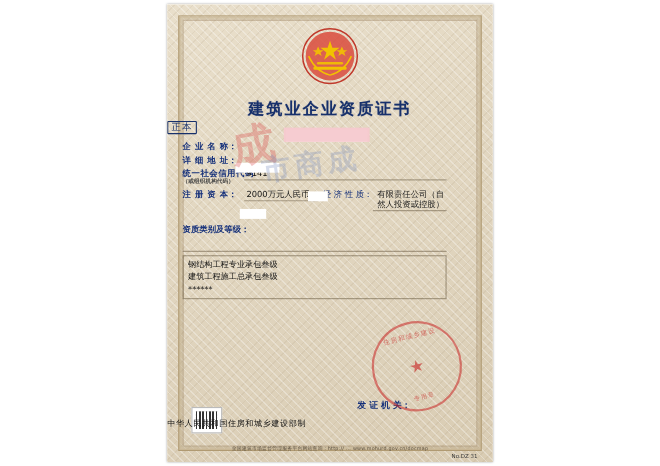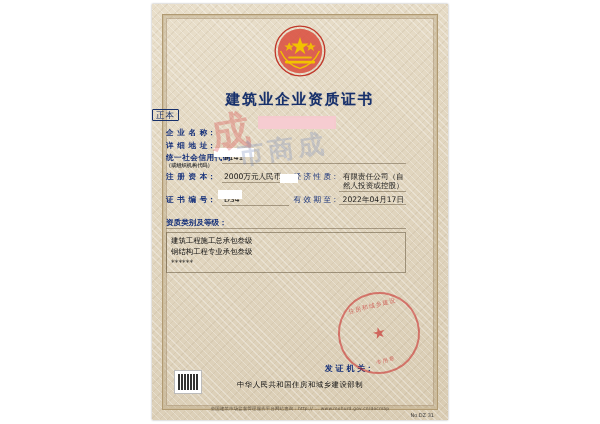--- a/index.html
+++ b/index.html
@@ -70,21 +70,21 @@
     border-bottom:1px solid rgba(90,75,50,.45);
     min-height:10px;padding-left:2px;
   }
   .sub-note{font-size:5.2px;color:#444;letter-spacing:0;line-height:1.1;}
   .halflab{flex:0 0 auto;color:#15307a;font-weight:normal;font-size:7.6px;white-space:nowrap;}
   .halfval{flex:1;border-bottom:1px solid rgba(90,75,50,.45);font-size:7.6px;padding-left:2px;text-align:center;}
 
   
   .scope-title{
     margin-top:12px;color:#15307a;font-weight:bold;font-size:7.6px;
-    border-bottom:1px solid rgba(90,75,50,.45);padding-bottom:1px;
+    border-bottom:1px solid rgba(90,75,50,.45);padding-bottom:15px;
   }
   .scope-box{
     margin-top:3px;border:1px solid rgba(90,75,50,.5);
     min-height:30px;padding:3px 4px;font-size:7.4px;line-height:1.45;color:#111;
   }
 
   
   .issue{
     position:absolute;right:34px;bottom:36px;width:130px;text-align:center;
     font-size:8px;color:#15307a;font-weight:bold;
@@ -105,21 +105,21 @@
   }
   .stamp .txt{
     position:absolute;left:0;right:0;top:7px;text-align:center;
     font-size:6px;letter-spacing:1px;
   }
   .stamp .txt2{
     position:absolute;left:0;right:0;bottom:7px;text-align:center;
     font-size:5.5px;letter-spacing:1px;
   }
   .authority{
-    position:absolute;left:0;right:0;bottom:30px;text-align:center;
+    position:absolute;left:0;right:0;bottom:30px;
     font-size:7.4px;color:#111;letter-spacing:.5px;
   }
   .qr{
     position:absolute;left:22px;bottom:26px;width:26px;height:22px;
     background:#fff;border:1px solid #bbb;
   }
   .qr:before{
     content:"";position:absolute;inset:3px;
     background:
       repeating-linear-gradient(90deg,#333 0 1.5px,#fff 1.5px 3px),
@@ -193,31 +193,25 @@
         <div class="val">9141</div>
       </div>
 
       <div class="row">
         <div class="lab">注 册 资 本：</div>
         <div class="val">2000万元人民币</div>
         <div class="halflab" style="margin-left:4px">经 济 性 质：</div>
         <div class="halfval">有限责任公司（自然人投资或控股）</div>
       </div>
 
-      <div class="row">
-        <div class="lab">证 书 编 号：</div>
-        <div class="val">D34</div>
-        <div class="halflab" style="margin-left:4px">有 效 期 至：</div>
-        <div class="halfval">2022年04月17日</div>
-      </div>
 
       <div class="scope-title">资质类别及等级：</div>
       <div class="scope-box">
+        <div>钢结构工程专业承包叁级</div>
         <div>建筑工程施工总承包叁级</div>
-        <div>钢结构工程专业承包叁级</div>
         <div>******</div>
       </div>
     </div>
 
     <div class="issue">
       <div class="line">发 证 机 关：</div>
     </div>
 
     <div class="stamp">
       <div class="txt">住房和城乡建设</div>

